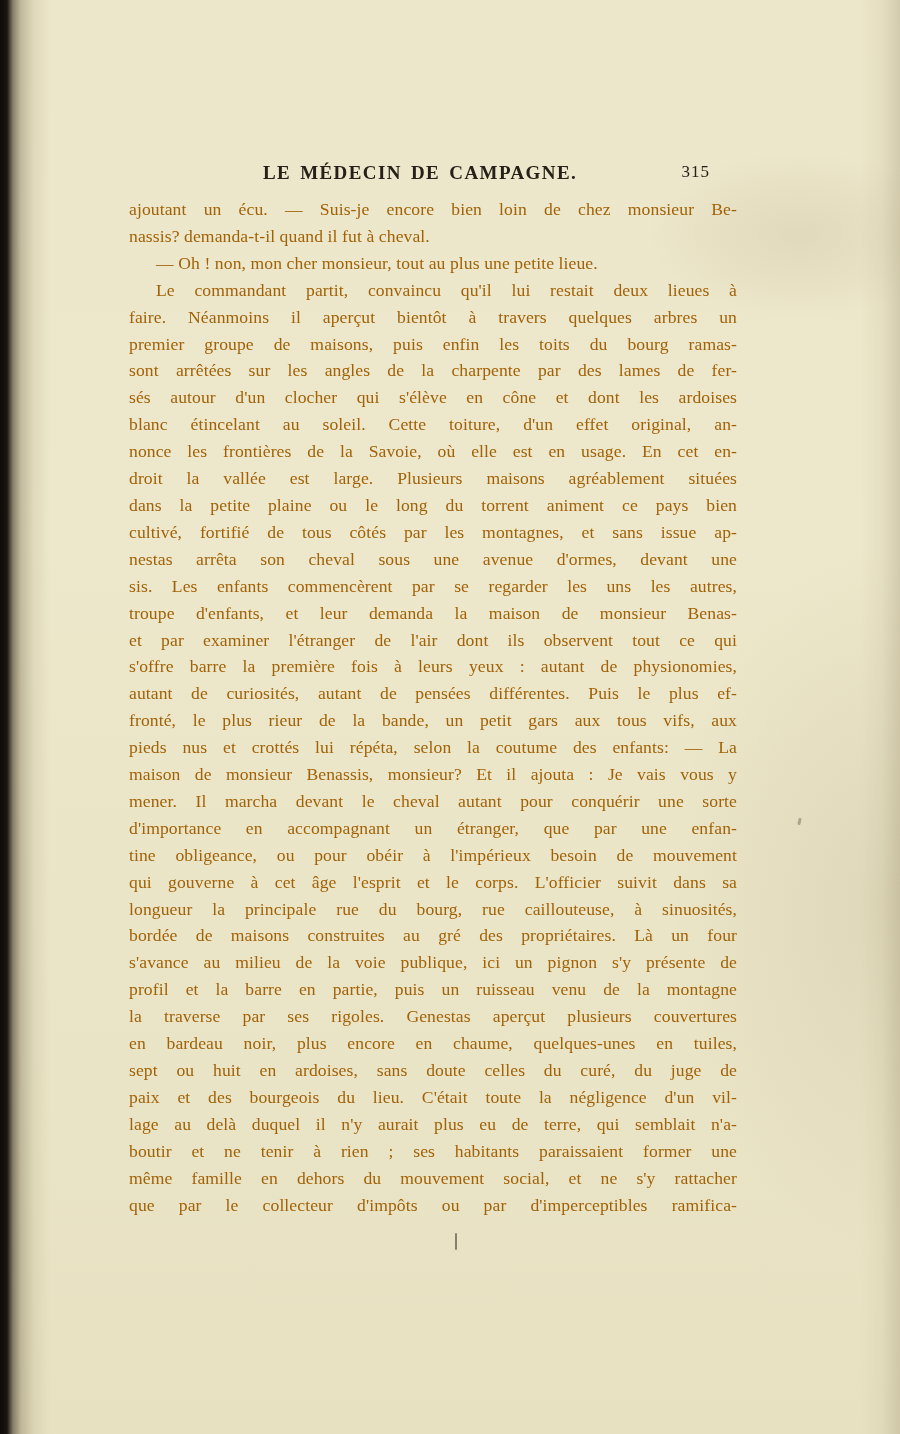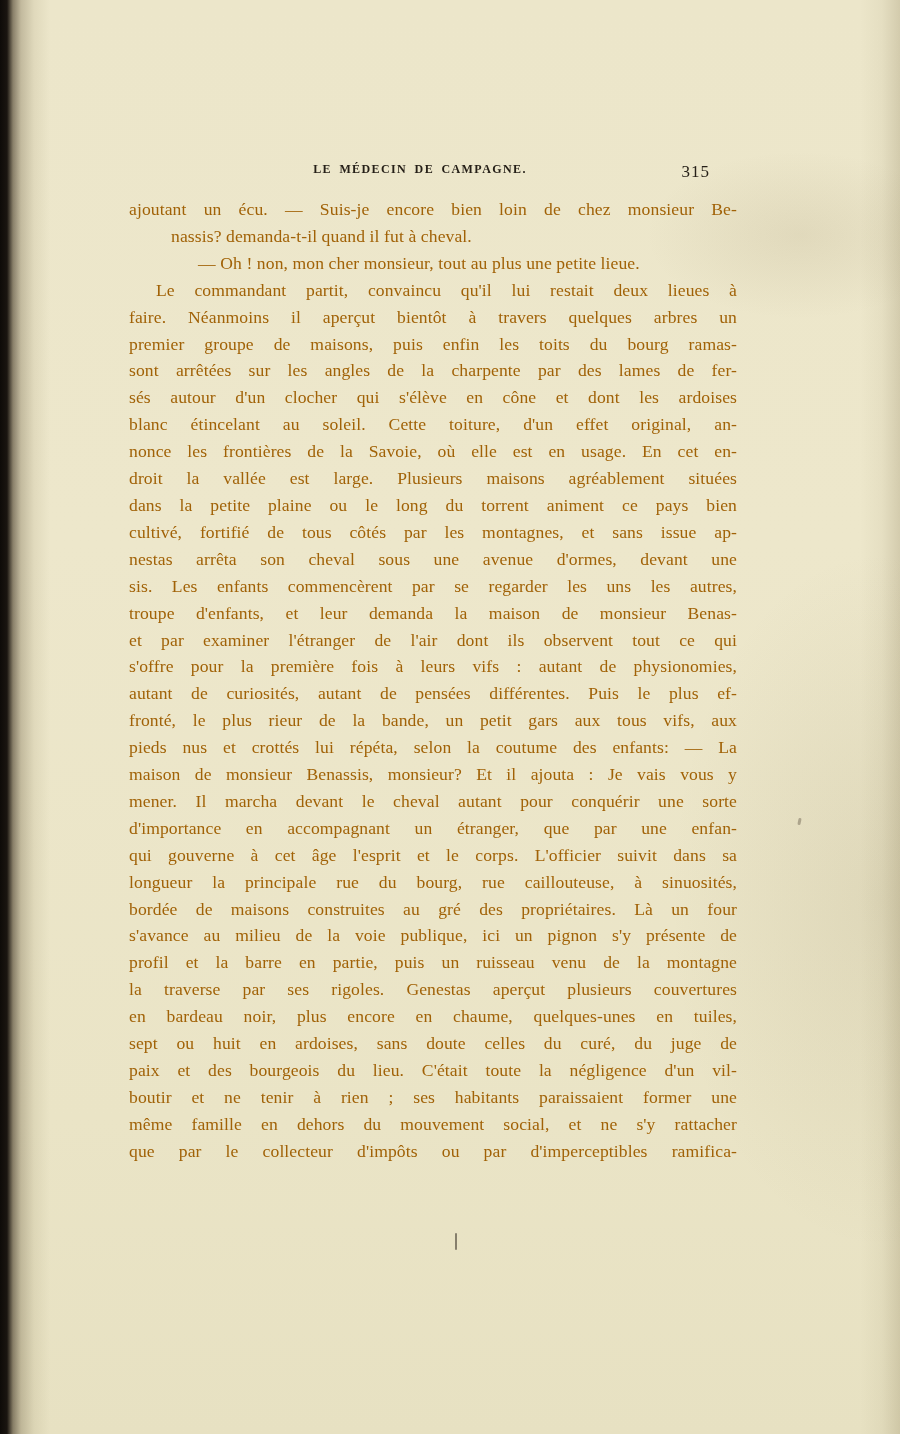--- a/index.html
+++ b/index.html
@@ -31,21 +31,21 @@
     width: 580px;
     height: 24px;
     color: #262018;
   }
   .header-title {
     position: absolute;
     left: 0;
     right: 0;
     text-align: center;
     font-weight: bold;
-    font-size: 12px;
+    font-size: 19px;
     letter-spacing: 1.4px;
     word-spacing: 3px;
   }
   .page-number {
     position: absolute;
     right: 0;
     top: 0;
     font-weight: normal;
     font-size: 17px;
     letter-spacing: 1px;
@@ -61,21 +61,20 @@
     letter-spacing: 0.1px;
   }
   .line {
     text-align: justify;
     text-align-last: justify;
     white-space: normal;
   }
   .line.para-end {
     text-align: left;
     text-align-last: left;
-    margin-left: 42px;
   }
   .line.indent {
     text-indent: 27px;
   }
   .ink-mark {
     position: absolute;
     left: 455px;
     top: 1233px;
     width: 2px;
     height: 17px;
@@ -114,35 +113,37 @@
     <div class="line">sés autour d'un clocher qui s'élève en cône et dont les ardoises</div>
     <div class="line">blanc étincelant au soleil. Cette toiture, d'un effet original, an-</div>
     <div class="line">nonce les frontières de la Savoie, où elle est en usage. En cet en-</div>
     <div class="line">droit la vallée est large. Plusieurs maisons agréablement situées</div>
     <div class="line">dans la petite plaine ou le long du torrent animent ce pays bien</div>
     <div class="line">cultivé, fortifié de tous côtés par les montagnes, et sans issue ap-</div>
     <div class="line">nestas arrêta son cheval sous une avenue d'ormes, devant une</div>
     <div class="line">sis. Les enfants commencèrent par se regarder les uns les autres,</div>
     <div class="line">troupe d'enfants, et leur demanda la maison de monsieur Benas-</div>
     <div class="line">et par examiner l'étranger de l'air dont ils observent tout ce qui</div>
-    <div class="line">s'offre pour la première fois à leurs vifs : autant de physionomies,</div>
+    <div class="line">s'offre barre la première fois à leurs yeux : autant de physionomies,</div>
     <div class="line">autant de curiosités, autant de pensées différentes. Puis le plus ef-</div>
     <div class="line">fronté, le plus rieur de la bande, un petit gars aux tous vifs, aux</div>
     <div class="line">pieds nus et crottés lui répéta, selon la coutume des enfants: — La</div>
     <div class="line">maison de monsieur Benassis, monsieur? Et il ajouta : Je vais vous y</div>
     <div class="line">mener. Il marcha devant le cheval autant pour conquérir une sorte</div>
     <div class="line">d'importance en accompagnant un étranger, que par une enfan-</div>
+    <div class="line">tine obligeance, ou pour obéir à l'impérieux besoin de mouvement</div>
     <div class="line">qui gouverne à cet âge l'esprit et le corps. L'officier suivit dans sa</div>
     <div class="line">longueur la principale rue du bourg, rue caillouteuse, à sinuosités,</div>
     <div class="line">bordée de maisons construites au gré des propriétaires. Là un four</div>
     <div class="line">s'avance au milieu de la voie publique, ici un pignon s'y présente de</div>
     <div class="line">profil et la barre en partie, puis un ruisseau venu de la montagne</div>
     <div class="line">la traverse par ses rigoles. Genestas aperçut plusieurs couvertures</div>
     <div class="line">en bardeau noir, plus encore en chaume, quelques-unes en tuiles,</div>
     <div class="line">sept ou huit en ardoises, sans doute celles du curé, du juge de</div>
     <div class="line">paix et des bourgeois du lieu. C'était toute la négligence d'un vil-</div>
+    <div class="line">lage au delà duquel il n'y aurait plus eu de terre, qui semblait n'a-</div>
     <div class="line">boutir et ne tenir à rien ; ses habitants paraissaient former une</div>
     <div class="line">même famille en dehors du mouvement social, et ne s'y rattacher</div>
     <div class="line">que par le collecteur d'impôts ou par d'imperceptibles ramifica-</div>
   </div>
 
 <div class="ink-mark"></div>
 <div class="margin-speck"></div>
 
 </body></html>

